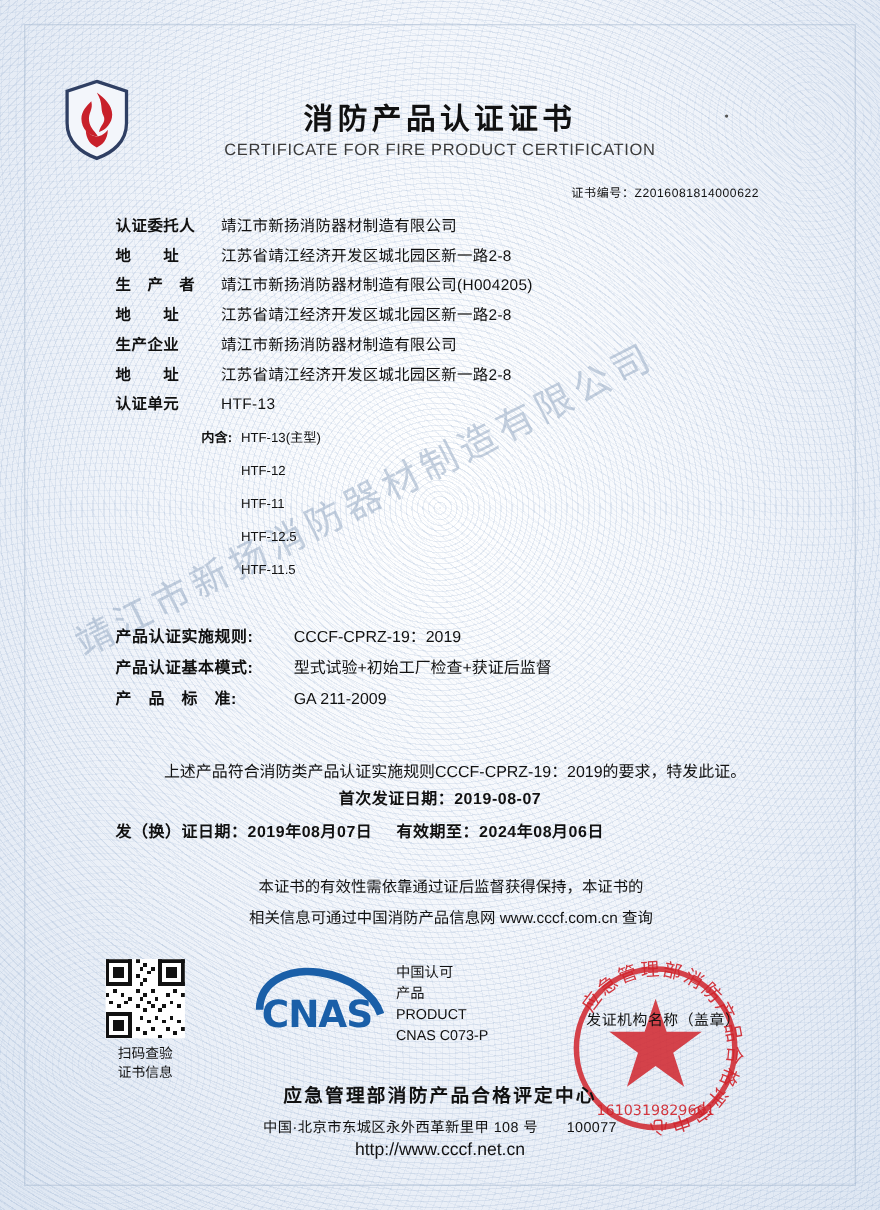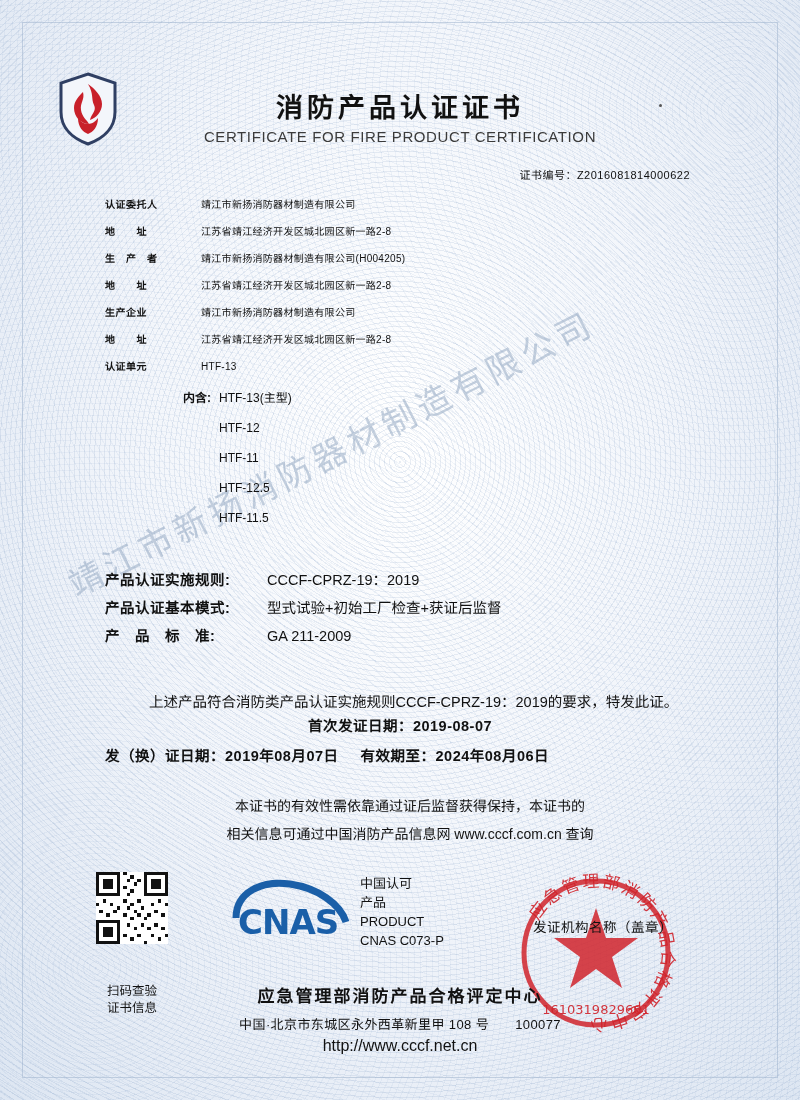--- a/index.html
+++ b/index.html
@@ -66,21 +66,21 @@
     position:absolute;right:110px;top:166px;
     font-size:11px;color:#111;letter-spacing:0.5px;
   }
 
   .fields{
     position:absolute;left:105px;top:194px;width:600px;
   }
   .row{
     display:flex;align-items:baseline;
     margin-bottom:5px;
-    font-size:10px;color:#111;
+    font-size:14px;color:#111;
     line-height:22px;
   }
   .lbl{
     width:96px;flex:0 0 96px;
     font-weight:bold;
     letter-spacing:0.5px;
     white-space:nowrap;
   }
   .val{flex:1;letter-spacing:0.3px;}
   .sub-row{
@@ -120,21 +120,21 @@
     text-align:center;font-size:14px;color:#111;line-height:28px;
   }
 
   
   .qr{
     position:absolute;left:96px;top:872px;width:72px;height:72px;
     background:#fff;
   }
   .qr-caption{
     position:absolute;left:78px;top:950px;width:108px;
-    text-align:center;font-size:12.5px;color:#111;line-height:17px;margin-top:33px;
+    text-align:center;font-size:12.5px;color:#111;line-height:17px;
   }
   .cnas{
     position:absolute;left:232px;top:878px;
   }
   .cnas-text{
     position:absolute;left:360px;top:874px;
     font-size:13px;color:#111;line-height:19px;
   }
   .cnas-text .en{font-family:"Liberation Sans",sans-serif;}
 

